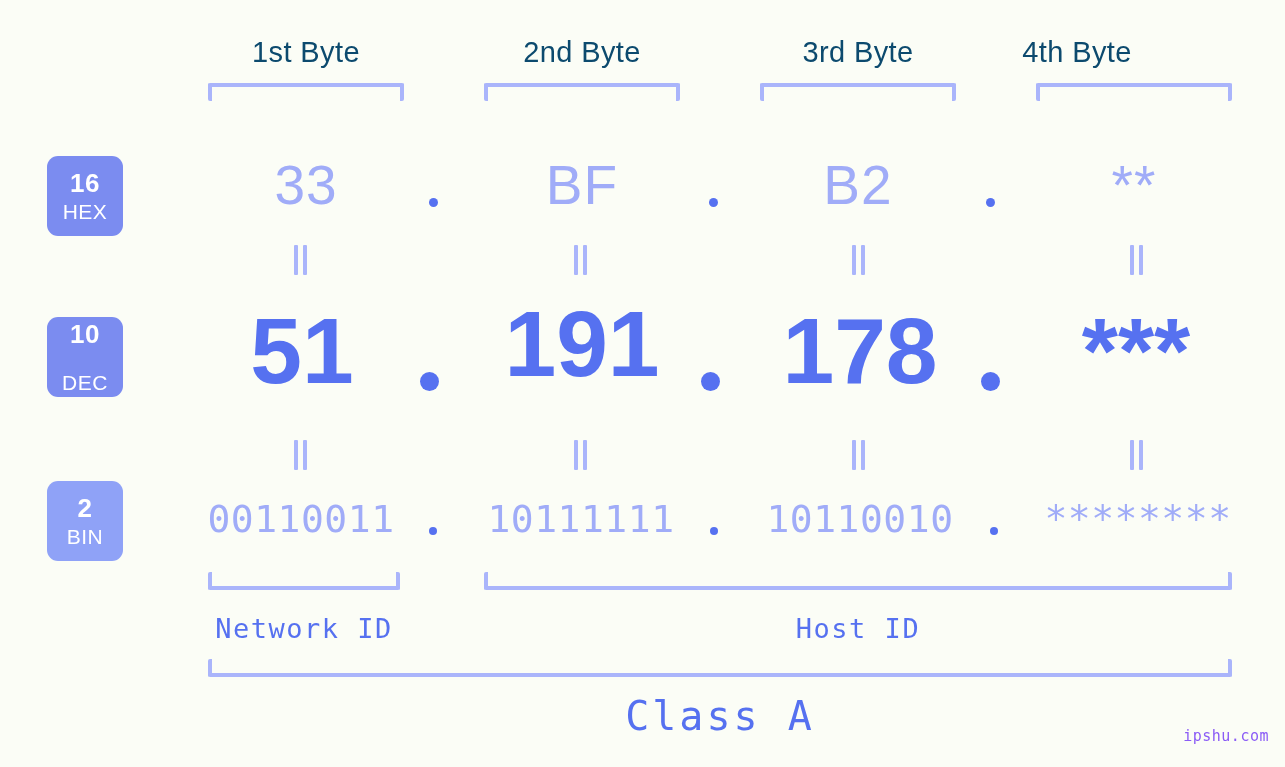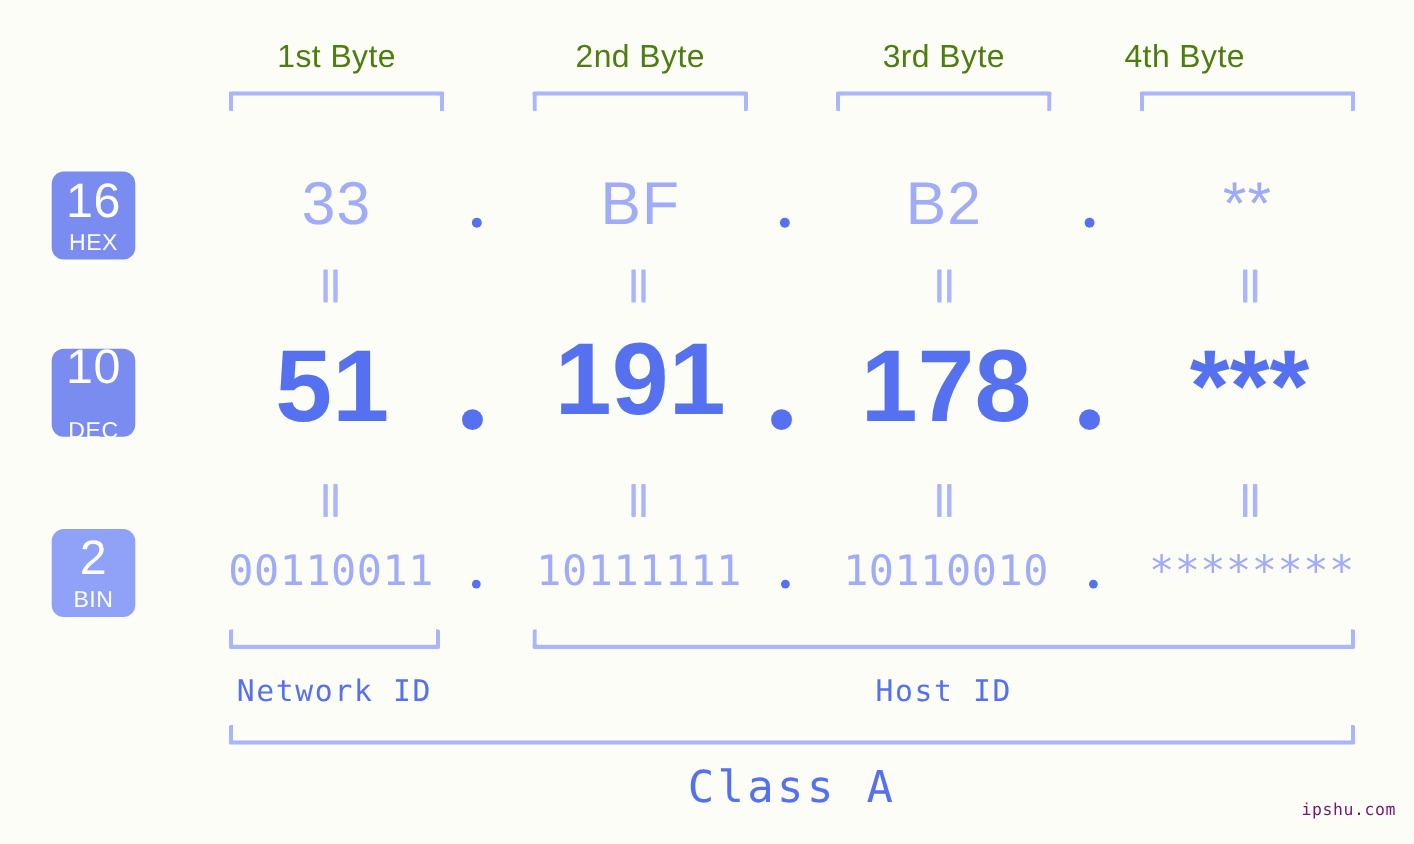--- a/index.html
+++ b/index.html
@@ -20,21 +20,21 @@
   }
 
   
   .byte-header {
     position: absolute;
     top: 30px;
     height: 44px;
     line-height: 44px;
     text-align: center;
     font-size: 29px;
-    color: #4d7c0f;
+    color: #0c4a6e;
     letter-spacing: 0.4px;
     white-space: nowrap;
   }
 
   
   .bracket {
     position: absolute;
     box-sizing: border-box;
     border: 4px solid #aab5fb;
     border-radius: 2px;
@@ -59,22 +59,22 @@
     border-radius: 11px;
     background: #7b8cf0;
     color: #ffffff;
     display: flex;
     flex-direction: column;
     align-items: center;
     justify-content: center;
     line-height: 1;
   }
   .badge .num {
-    font-size: 44px;
-    font-weight: 400;
+    font-size: 26px;
+    font-weight: 700;
     letter-spacing: 0.5px;
   }
   .badge .abbr {
     font-size: 21px;
     font-weight: 400;
     margin-top: 5px;
     letter-spacing: 0.5px;
   }
   .badge.bin { background: #8fa2f7; }
 
@@ -144,21 +144,21 @@
   .caption.id    { font-size: 27px; letter-spacing: 1.5px; }
   .caption.klass { font-size: 40px; letter-spacing: 3px; }
 
   
   .watermark {
     position: absolute;
     right: 16px;
     bottom: 22px;
     font-family: "DejaVu Sans Mono", monospace;
     font-size: 15px;
-    color: #701a75;
+    color: #8b5cf6;
     letter-spacing: 0.5px;
   }
 </style>
 </head>
 <body>
 
 <div id="stage">
 
   <div class="byte-header" style="left:208px; width:196px;">1st Byte</div>
   <div class="byte-header" style="left:484px; width:196px;">2nd Byte</div>

